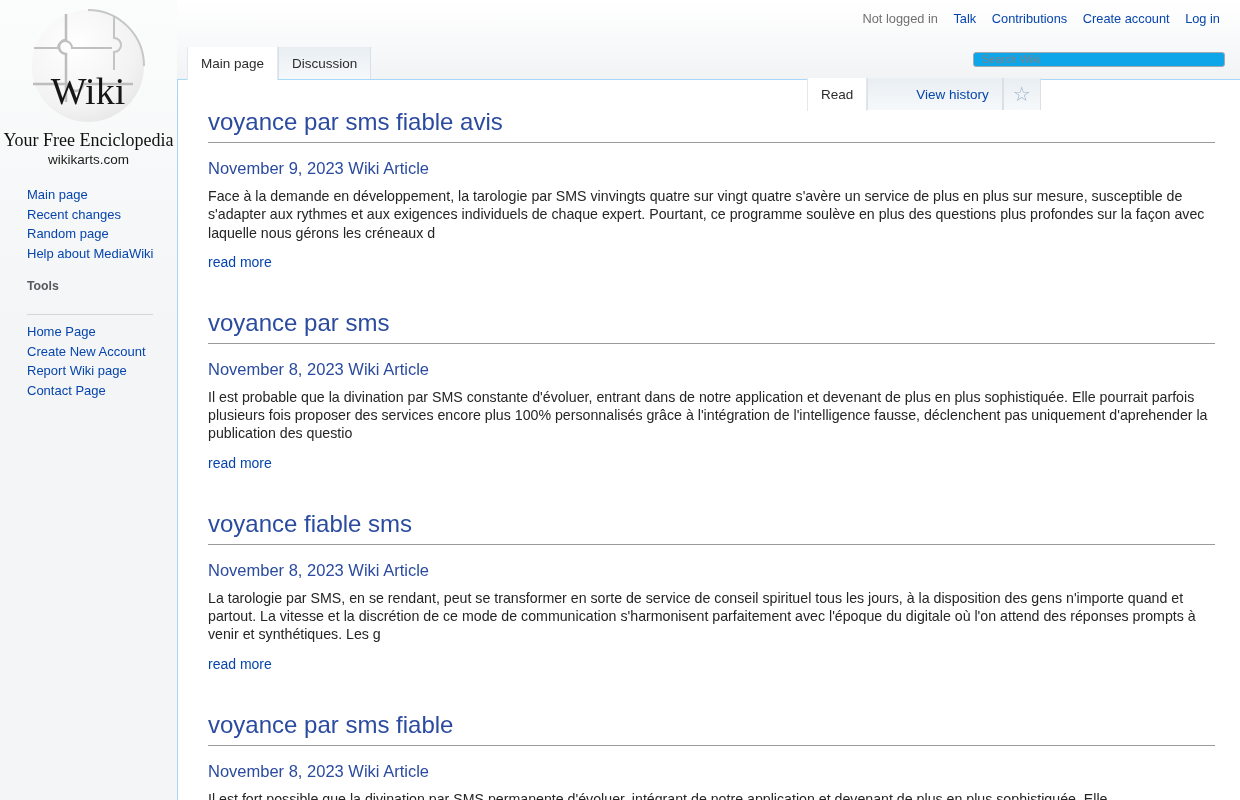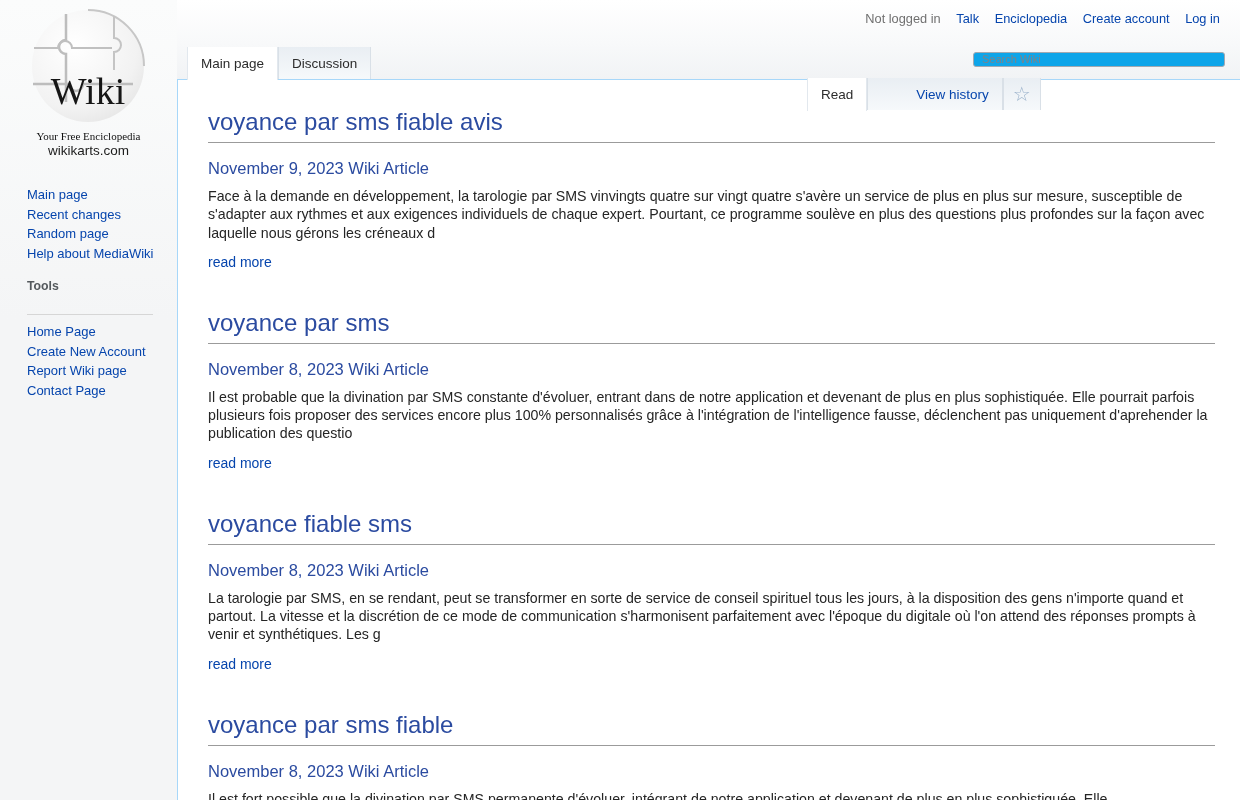--- a/index.html
+++ b/index.html
@@ -48,21 +48,21 @@
     font-family:"Liberation Sans", sans-serif;
   }
   .search-input::placeholder { color:#7d8389; }
 
   
   .sidebar {
     position:absolute; left:0; top:0; width:177px; height:800px;
     background:linear-gradient(to bottom, #fbfcfc 0%, #f4f5f6 40%, #f4f5f6 100%);
   }
   .logo-block { position:absolute; top:6px; left:0; width:177px; text-align:center; }
-  .tagline { font-family:"Liberation Serif", serif; font-size:11px; color:#101010; margin-top:0; }
+  .tagline { font-family:"Liberation Serif", serif; font-size:18px; color:#101010; margin-top:0; }
   .domain  { font-size:13.5px; color:#1c1c1c; margin-top:1px; }
 
   .nav-block { position:absolute; top:185px; left:27px; }
   .side-link { display:block; font-size:13px; line-height:19.6px; color:#0645ad; text-decoration:none; }
 
   .tools-block { position:absolute; top:279px; left:27px; width:126px; }
   .tools-label {
     font-size:12.3px; color:#54595d; padding-bottom:21px; margin:0 0 7px 0;
     border-bottom:1px solid #d6d6d6;
   }
@@ -86,21 +86,21 @@
   .logo-svg { display:block; margin:0 auto; }
 </style>
 </head>
 <body>
 
 <div class="header-strip"></div>
 
 <div class="personal-bar">
   <span>Not logged in</span>
   <a href="#">Talk</a>
-  <a href="#">Enciclopedia</a>
+  <a href="#">Contributions</a>
   <a href="#">Create account</a>
   <a href="#">Log in</a>
 </div>
 
 <nav class="tabs tabs-left">
   <a href="#" class="tab active">Main page</a>
   <a href="#" class="tab inactive">Discussion</a>
 </nav>
 
 <nav class="tabs tabs-right">

